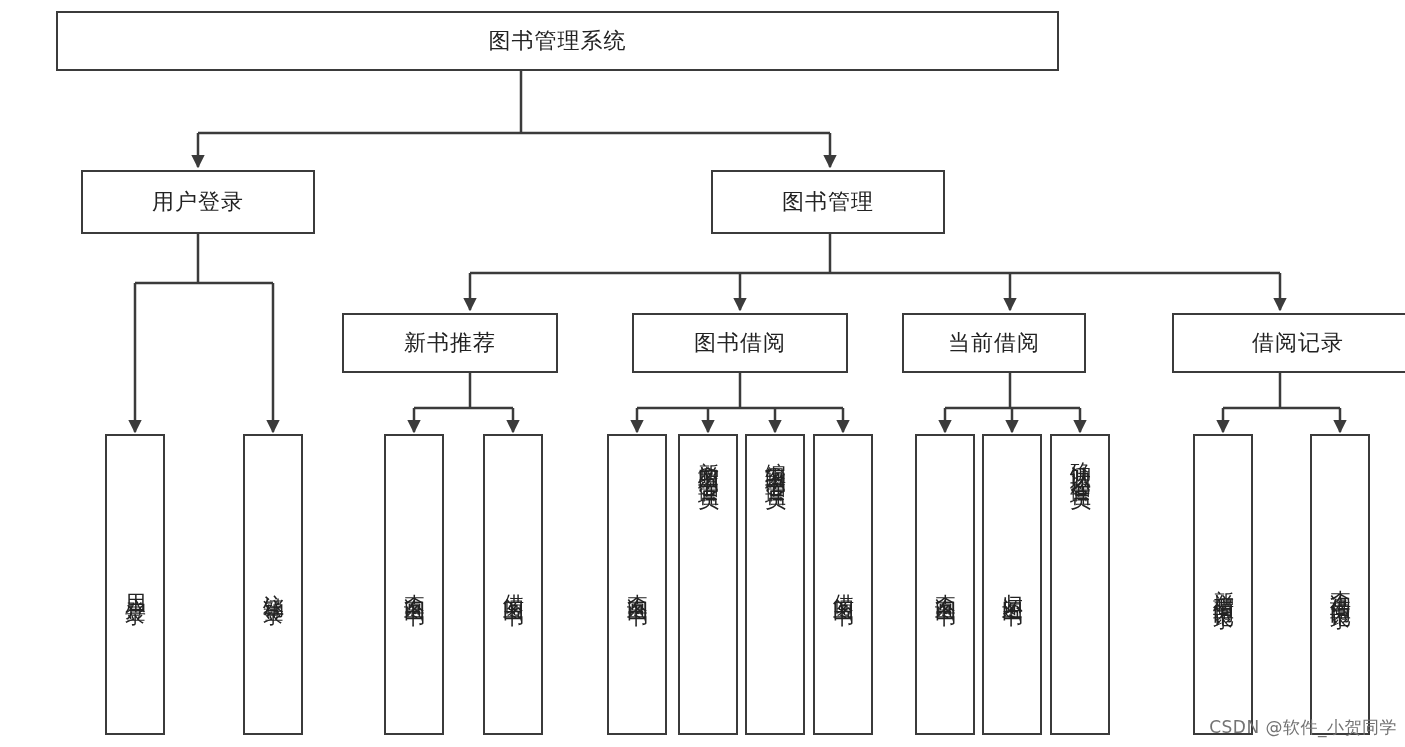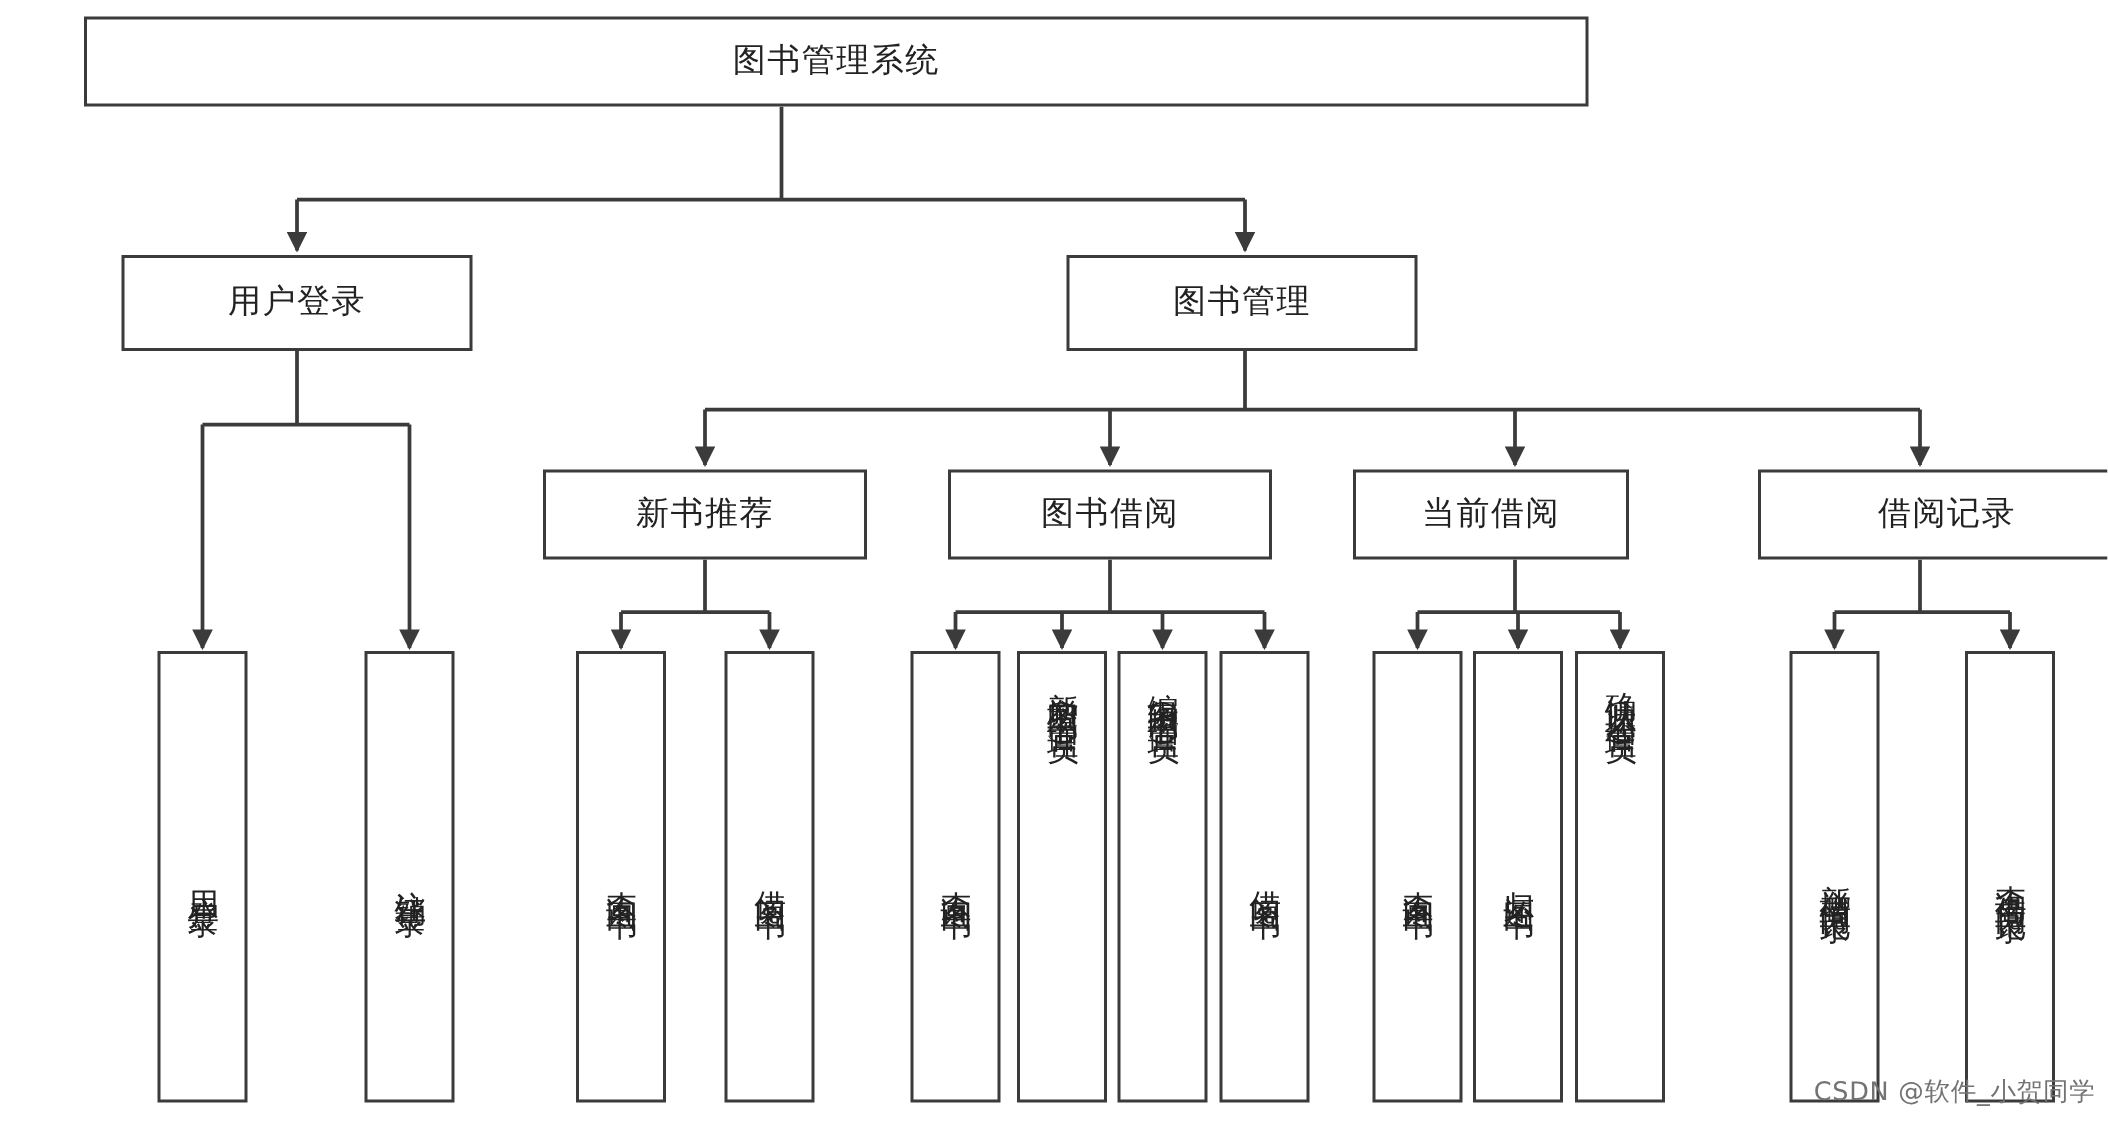--- a/index.html
+++ b/index.html
@@ -130,21 +130,21 @@
   </div>
 
   <div class="node" style="left:81px; top:170px; width:234px; height:64px;">
     <span class="node-label">用户登录</span>
   </div>
 
   <div class="node" style="left:711px; top:170px; width:234px; height:64px;">
     <span class="node-label">图书管理</span>
   </div>
 
-  <div class="node" style="left:362px; top:313px; width:216px; height:60px;">
+  <div class="node" style="left:342px; top:313px; width:216px; height:60px;">
     <span class="node-label">新书推荐</span>
   </div>
 
   <div class="node" style="left:632px; top:313px; width:216px; height:60px;">
     <span class="node-label">图书借阅</span>
   </div>
 
   <div class="node" style="left:902px; top:313px; width:184px; height:60px;">
     <span class="node-label">当前借阅</span>
   </div>

